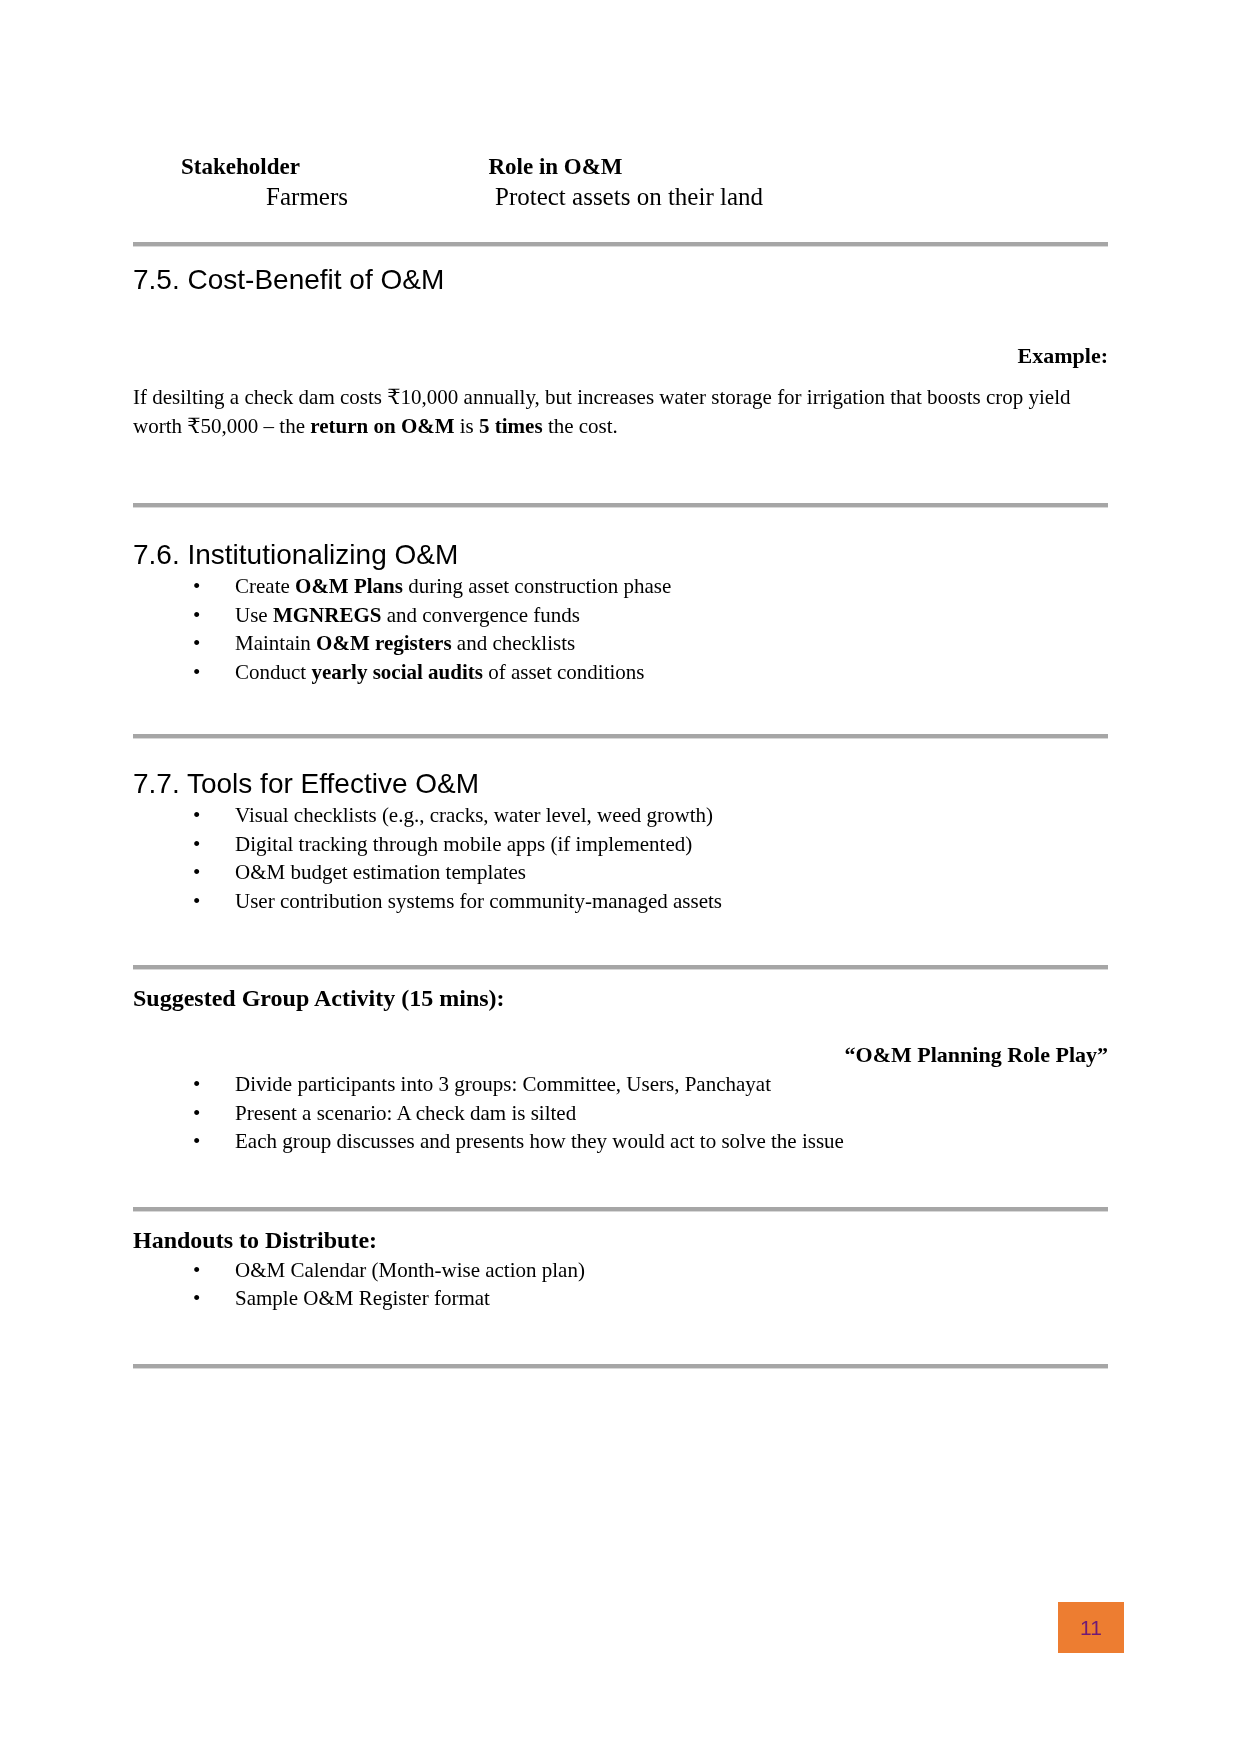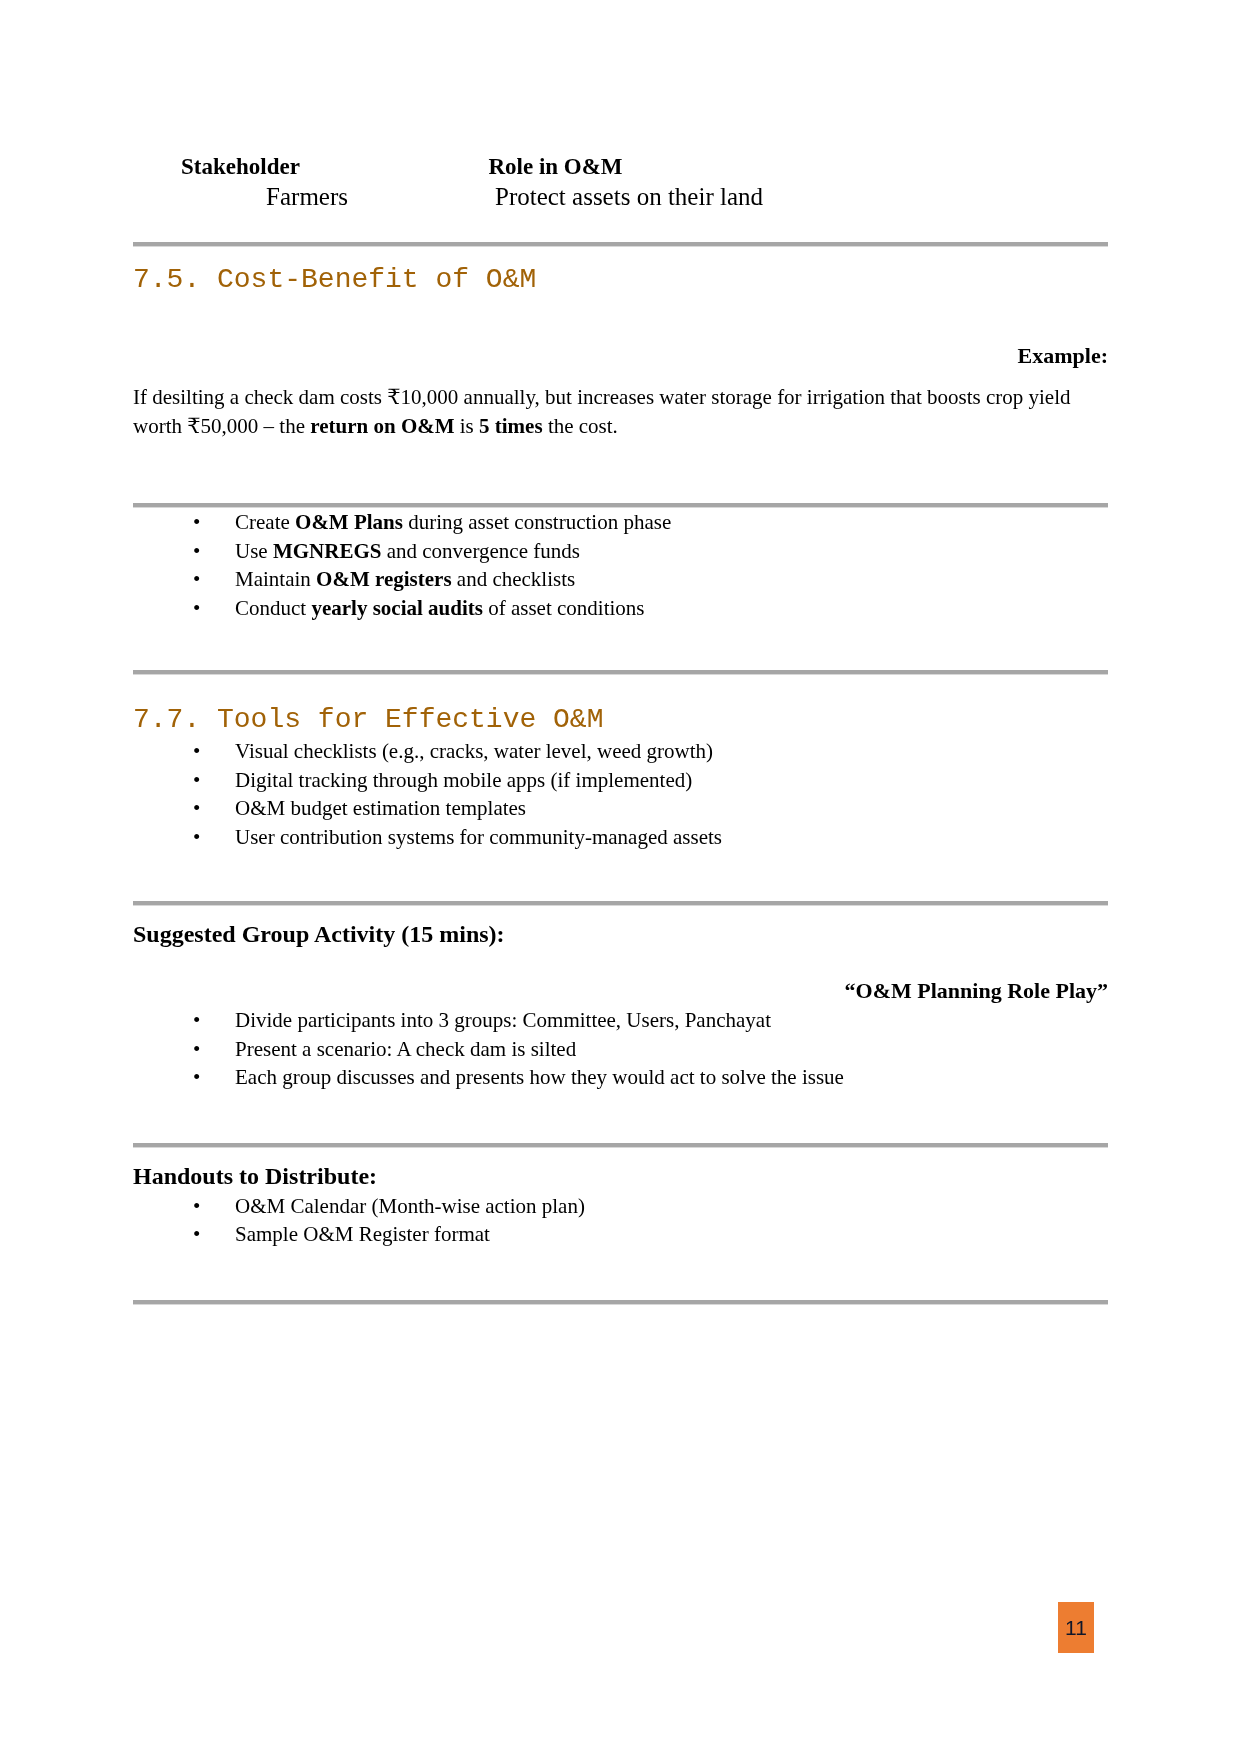--- a/index.html
+++ b/index.html
@@ -27,22 +27,22 @@
   .divider { height:4px; background:#A6A6A6; border-bottom:1px solid #D8D8D8; }
   .d1 { margin-top:30px; }
   .d2 { margin-top:62px; }
   .d3 { margin-top:48px; }
   .d4 { margin-top:50px; }
   .d5 { margin-top:51px; }
   .d6 { margin-top:51px; }
 
   
   .h-blue {
-    font-family:Liberation Mono, monospace;
-    color:#a16207;
+    font-family:Liberation Sans, sans-serif;
+    color:#000000;
     font-size:28px;
     font-weight:400;
     line-height:34px;
   }
   .h75 { margin-top:16px; }
   .h76 { margin-top:30px; }
   .h77 { margin-top:28px; }
 
   
   .label-xl { font-size:24px; font-weight:bold; line-height:32px; }
@@ -72,24 +72,24 @@
   .ul76 { margin-top:26px; }
   .ul77 { margin-top:24px; }
   .ul-act { margin-top:22px; }
   .ul-hand { margin-top:22px; }
 
   
   .page-badge {
     position:absolute;
     left:1058px;
     top:1602px;
-    width:36px;
+    width:66px;
     height:51px;
     background:#ED7D31;
-    color:#0f172a;
+    color:#701a75;
     display:flex;
     align-items:center;
     justify-content:center;
     font-family:"Liberation Sans", "DejaVu Sans", sans-serif;
     font-size:21px;
     text-align:right;
   }
 </style>
 </head>
 <body>
@@ -119,20 +119,21 @@
     <div class="divider d1"></div>
 
     <div class="h-blue h75">7.5. Cost-Benefit of O&amp;M</div>
 
     <div class="label-lg example">Example:</div>
 
     <p class="para"><span>If desilting a check dam costs ₹10,000 annually, but increases water storage for irrigation that boosts crop yield worth ₹50,000 – the </span><span class="b">return on O&amp;M</span><span> is </span><span class="b">5 times</span><span> the cost.</span></p>
 
     <div class="divider d2"></div>
 
+    <div class="h-blue h76">7.6. Institutionalizing O&amp;M</div>
 
     <ul class="bullets ul76">
       <li><span>Create </span><span class="b">O&amp;M Plans</span><span> during asset construction phase</span></li>
       <li><span>Use </span><span class="b">MGNREGS</span><span> and convergence funds</span></li>
       <li><span>Maintain </span><span class="b">O&amp;M registers</span><span> and checklists</span></li>
       <li><span>Conduct </span><span class="b">yearly social audits</span><span> of asset conditions</span></li>
     </ul>
 
     <div class="divider d3"></div>
 

